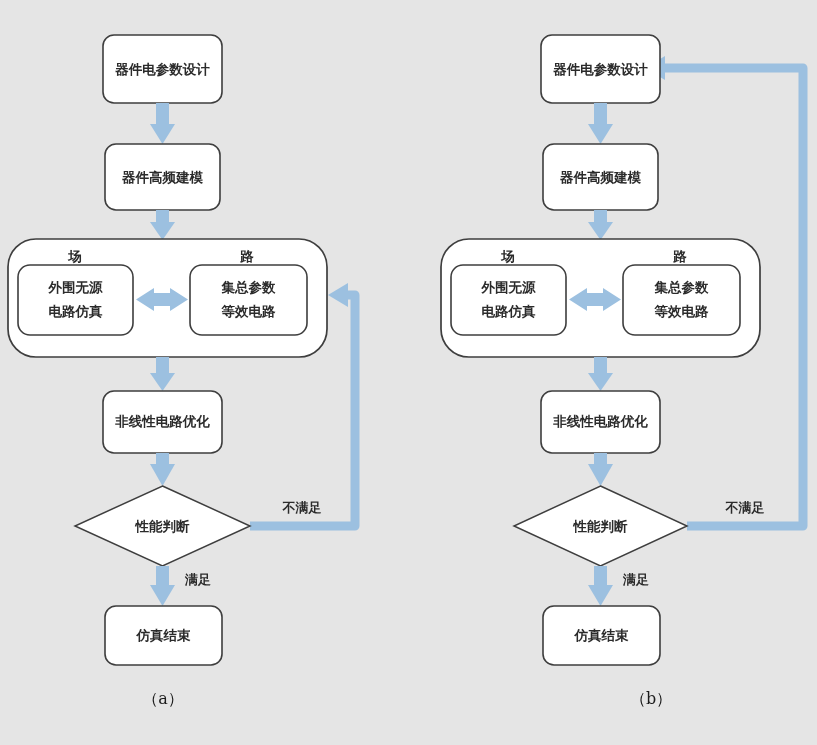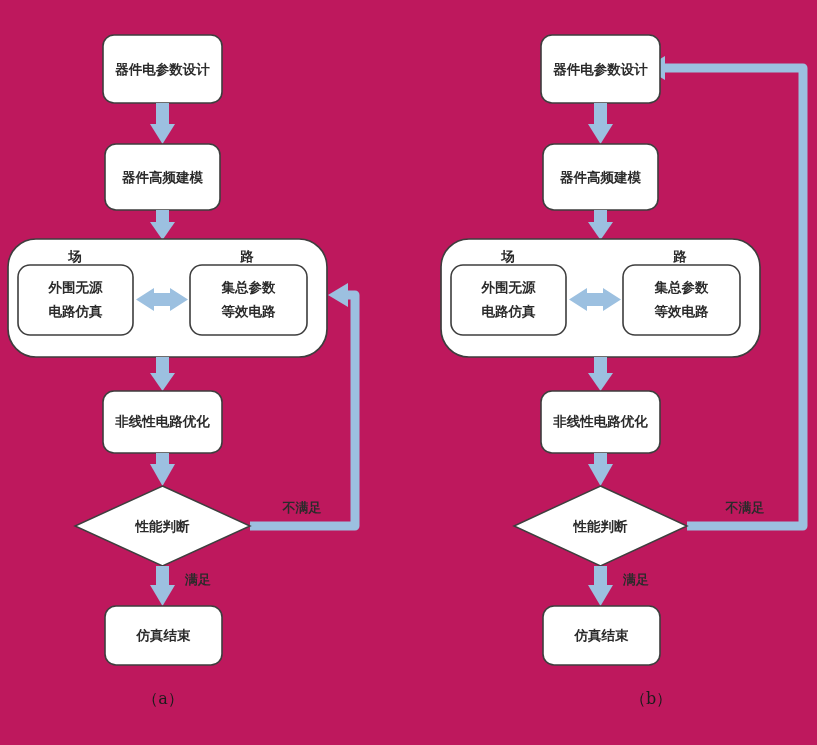--- a/index.html
+++ b/index.html
@@ -10,21 +10,21 @@
   body {
     width: 817px;
     height: 745px;
     font-family: "DejaVu Sans", "Liberation Sans", sans-serif;
     overflow: hidden;
   }
   #figure-root {
     position: relative;
     width: 817px;
     height: 745px;
-    background: #be185d;
+    background: #e5e5e5;
   }
   svg.flow-svg {
     position: absolute;
     top: 0;
     left: 0;
     width: 817px;
     height: 745px;
   }
   .node-rect {
     fill: #ffffff;

